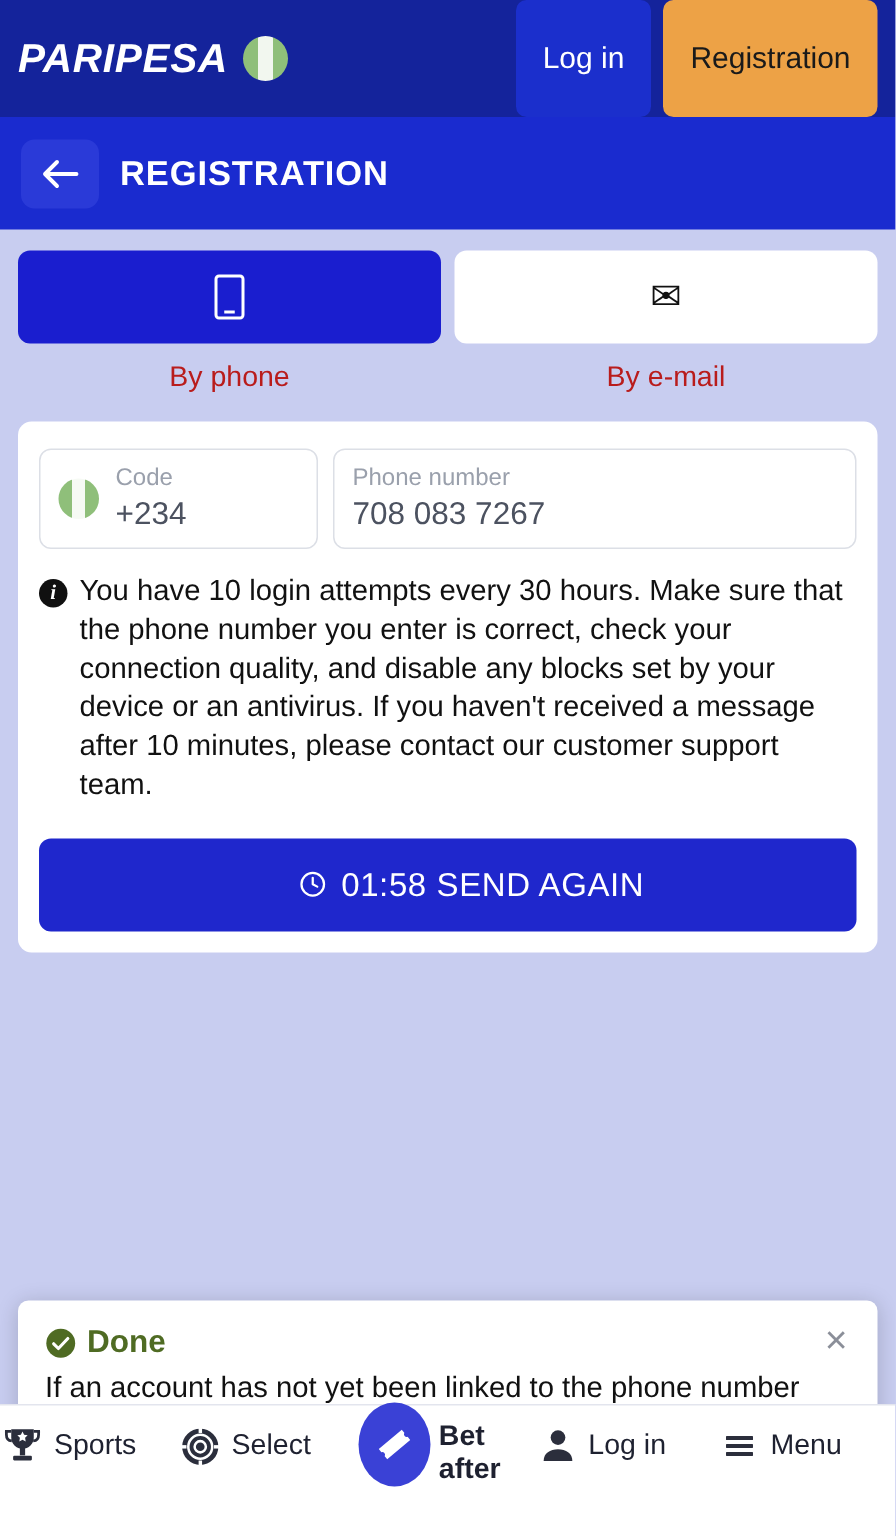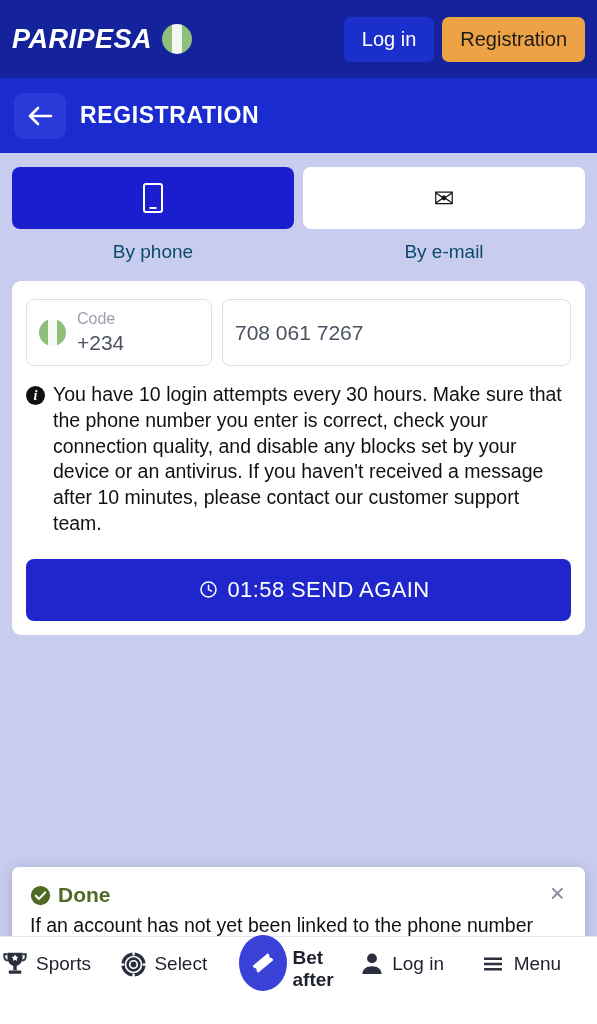--- a/index.html
+++ b/index.html
@@ -12,21 +12,21 @@
   .screen {
     position: relative;
     width: 597px; height: 1024px;
     background: #c8cdf0;
     display: flex; flex-direction: column;
   }
 
   
   .topbar {
     height: 78px; background: #14239b;
-    display: flex; align-items: center; padding: 0 12px;
+    display: flex; padding: 0 12px;
     flex: none;
   }
   .brand { display: flex; align-items: center; gap: 10px; flex: 1; }
   .logo-text {
     color: #fff; font-weight: bold; font-style: italic;
     font-size: 27px; letter-spacing: 0.5px;
   }
   .flag-circle {
     width: 30px; height: 30px; border-radius: 50%;
     background: linear-gradient(to right, #8fbf7a 0 33.3%, #f2f7ef 33.3% 66.6%, #8fbf7a 66.6% 100%);
@@ -64,21 +64,21 @@
   }
 
   .tabs { display: flex; gap: 9px; }
   .tab { flex: 1; display: flex; flex-direction: column; align-items: center; cursor: pointer; }
   .tab-box {
     width: 100%; height: 62px; border-radius: 8px;
     display: flex; align-items: center; justify-content: center;
   }
   .tab-box.active { background: #1a1ecf; }
   .tab-box.inactive { background: #ffffff; }
-  .tab-label { margin-top: 12px; font-size: 19px; color: #0c4a6e; }
+  .tab-label { margin-top: 12px; font-size: 19px; color: #b91c1c; }
 
   .phone-ico { width: 20px; height: 30px; border: 2px solid #fff; border-radius: 3px; position: relative; }
   .phone-ico::after {
     content: ""; position: absolute; bottom: 2px; left: 50%; transform: translateX(-50%);
     width: 7px; height: 2px; background: #fff;
   }
   .mail-ico { font-size: 25px; color: #111; line-height: 1; }
 
   .card {
     background: #ffffff; border-radius: 9px; margin-top: 18px;
@@ -222,21 +222,22 @@
       <div class="inputrow">
         <div class="field code">
           <span class="field-flag"></span>
           <span class="field-col">
             <span class="field-label">Code</span>
             <span class="field-value">+234</span>
           </span>
         </div>
         <div class="field phone">
           <span class="field-col">
-            <span class="field-value">708 061 7267</span>
+            <span class="field-label">Phone number</span>
+            <span class="field-value">708 083 7267</span>
           </span>
         </div>
       </div>
 
       <div class="notice">
         <span class="info-ico">i</span>
         <span class="notice-text">You have 10 login attempts every 30 hours. Make sure that the phone number you enter is correct, check your connection quality, and disable any blocks set by your device or an antivirus. If you haven't received a message after 10 minutes, please contact our customer support team.</span>
       </div>
 
       <button class="sendagain">

